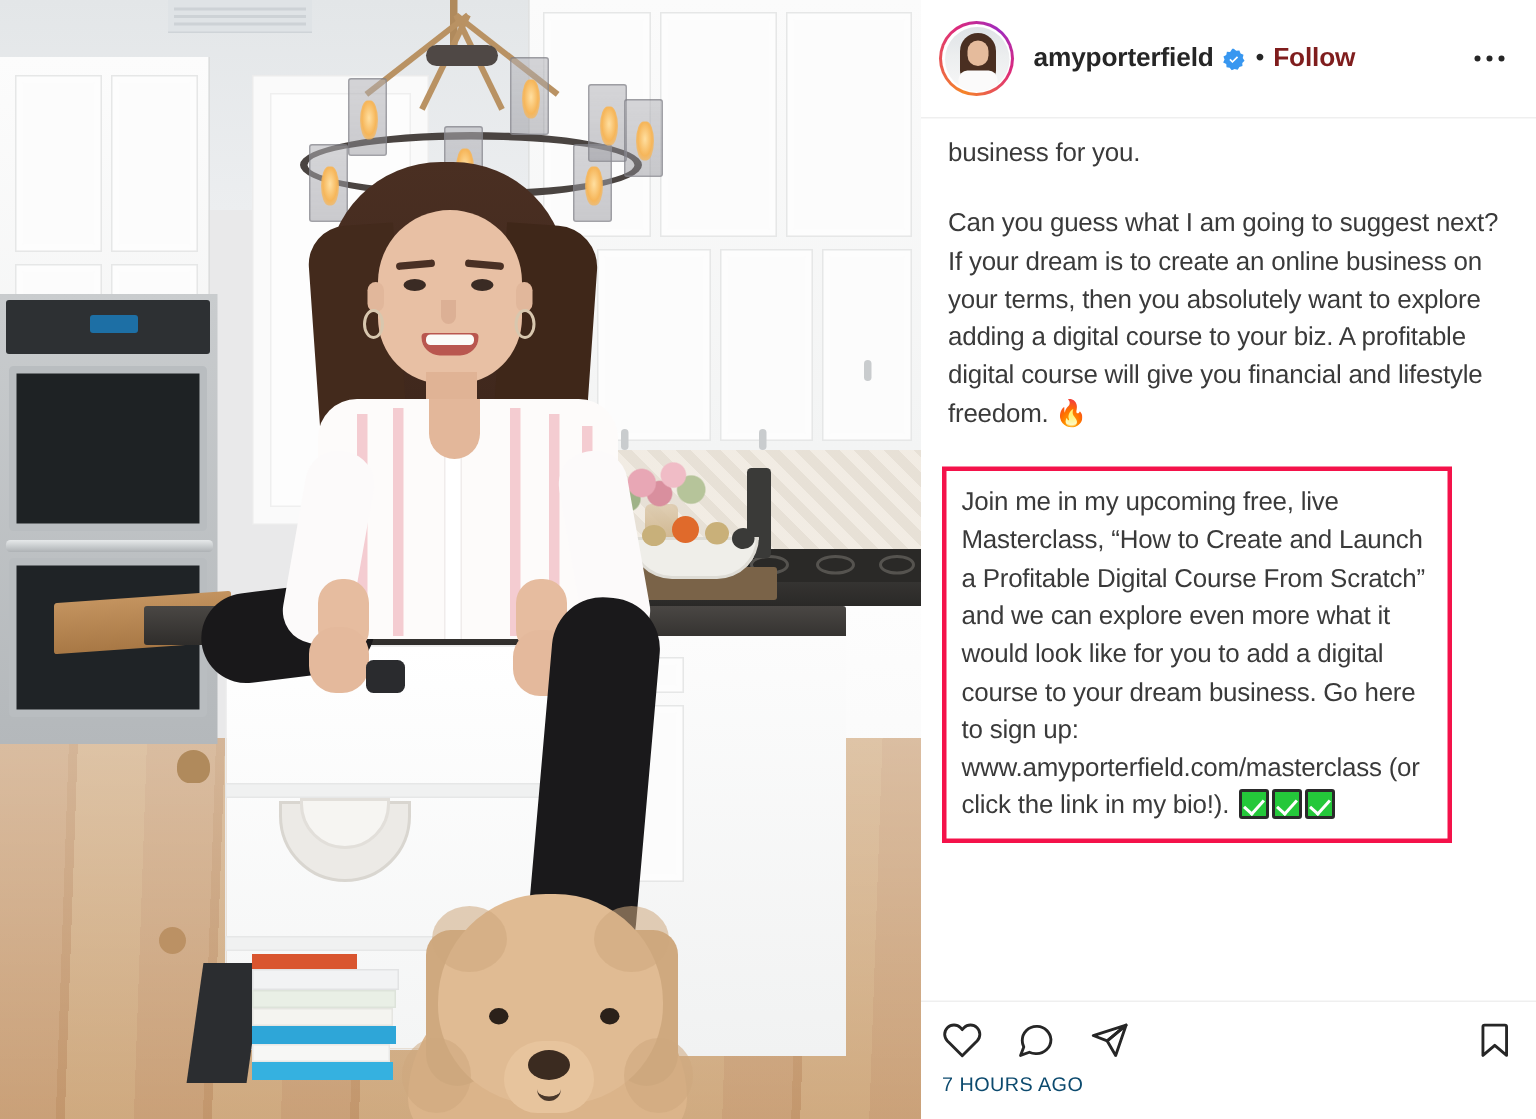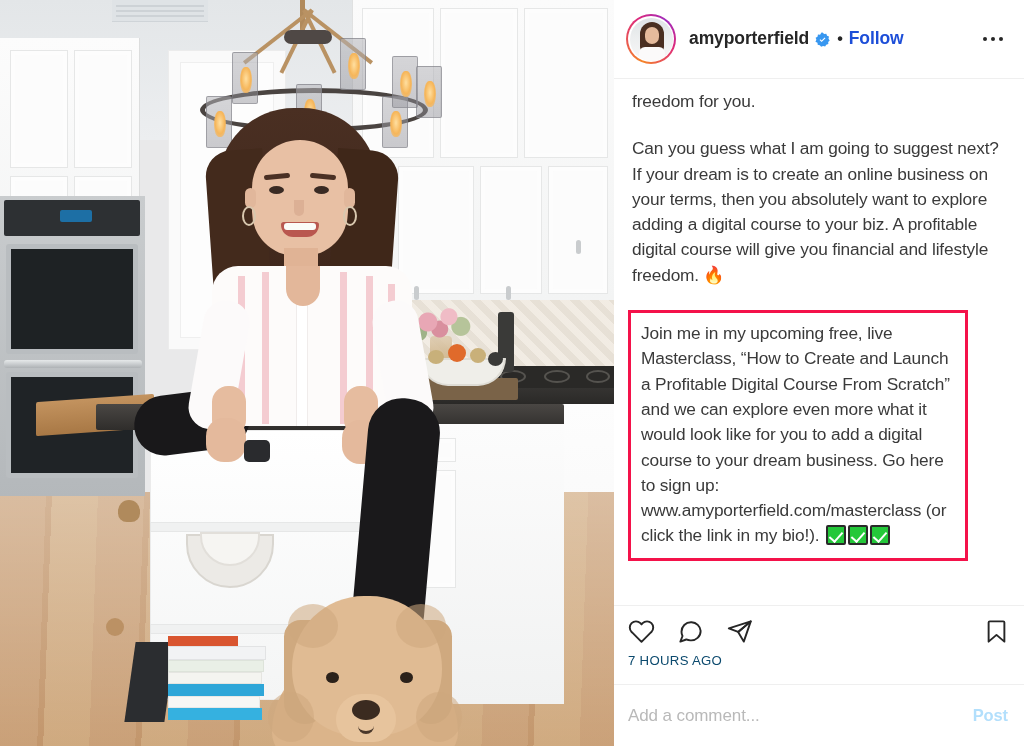--- a/index.html
+++ b/index.html
@@ -192,21 +192,21 @@
   }
   #avatar-img .a-hair { position:absolute; left:10px; top:4px; width:24px; height:33px; background:#4a2f21; border-radius:12px 12px 8px 8px; }
   #avatar-img .a-face { position:absolute; left:15px; top:9px; width:14px; height:17px; background:#e5bb9c; border-radius:7px; }
   #avatar-img .a-shirt { position:absolute; left:9px; top:29px; width:26px; height:15px; background:#fbfafa; border-radius:6px 6px 0 0; }
 
   #header-text { margin-left: 13px; display: flex; flex-direction: column; justify-content: center; flex: 1 1 auto; min-width: 0; }
   #name-row { display: flex; align-items: center; gap: 0; line-height: 1; }
   #username { font-size: 17.5px; font-weight: 700; color: #262626; letter-spacing: -0.1px; }
   #verified-icon { width: 15px; height: 15px; margin-left: 6px; flex: 0 0 15px; display:block; }
   #dot-sep { color:#262626; font-size: 16px; margin: 0 6px 0 7px; font-weight:700; line-height:1; }
-  #follow-link { font-size: 17.5px; font-weight: 700; color: #1d4ed8; cursor: pointer; letter-spacing: -0.1px; }
+  #follow-link { font-size: 17.5px; font-weight: 700; color: #7f1d1d; cursor: pointer; letter-spacing: -0.1px; }
   #location { font-size: 14.5px; color: #262626; margin-top: 5px; letter-spacing: -0.1px; }
   #more-options { width: 34px; height: 30px; display:flex; align-items:center; justify-content:center; cursor:pointer; flex:0 0 34px; }
   #more-options span { width:4px; height:4px; border-radius:50%; background:#262626; margin:0 2.2px; display:block; }
 
   
   #caption-scroll {
     flex: 1 1 auto;
     overflow: hidden;
     padding: 10px 18px 0 18px;
     position: relative;
@@ -467,21 +467,21 @@
       </div>
 
       <div id="more-options">
         <span></span>
         <span></span>
         <span></span>
       </div>
     </div>
 
     <div id="caption-scroll">
-      <div class="cap-p">freedom for you.</div>
+      <div class="cap-p">business for you.</div>
 
       <div class="cap-p"><span>Can you guess what I am going to suggest next? If your dream is to create an online business on your terms, then you absolutely want to explore adding a digital course to your biz. A profitable digital course will give you financial and lifestyle freedom. </span><span class="emoji">🔥</span></div>
 
       <div id="highlight-box">
         <div class="cap-p"><span>Join me in my upcoming free, live Masterclass, “How to Create and Launch a Profitable Digital Course From Scratch” and we can explore even more what it would look like for you to add a digital course to your dream business. Go here to sign up: www.amyporterfield.com/masterclass (or click the link in my bio!). </span><span class="chk"></span><span class="chk"></span><span class="chk"></span></div>
       </div>
 
     </div>
 
     <div id="action-bar">
@@ -504,19 +504,15 @@
         </div>
         <div class="act-btn" id="save-button">
           <svg width="27" height="27" viewBox="0 0 24 24" fill="none" stroke="#262626" stroke-width="1.7" stroke-linecap="round" stroke-linejoin="round">
             <path d="M19 21l-7-6-7 6V4a1 1 0 011-1h12a1 1 0 011 1z"></path>
           </svg>
         </div>
       </div>
       <div id="timestamp">7 HOURS AGO</div>
     </div>
 
-    <div id="comment-bar">
-      <input id="comment-input" type="text" placeholder="Add a comment..." style="">
-      <span id="post-comment-button">Post</span>
-    </div>
 
   </div>
 </div>
 
 </body></html>

